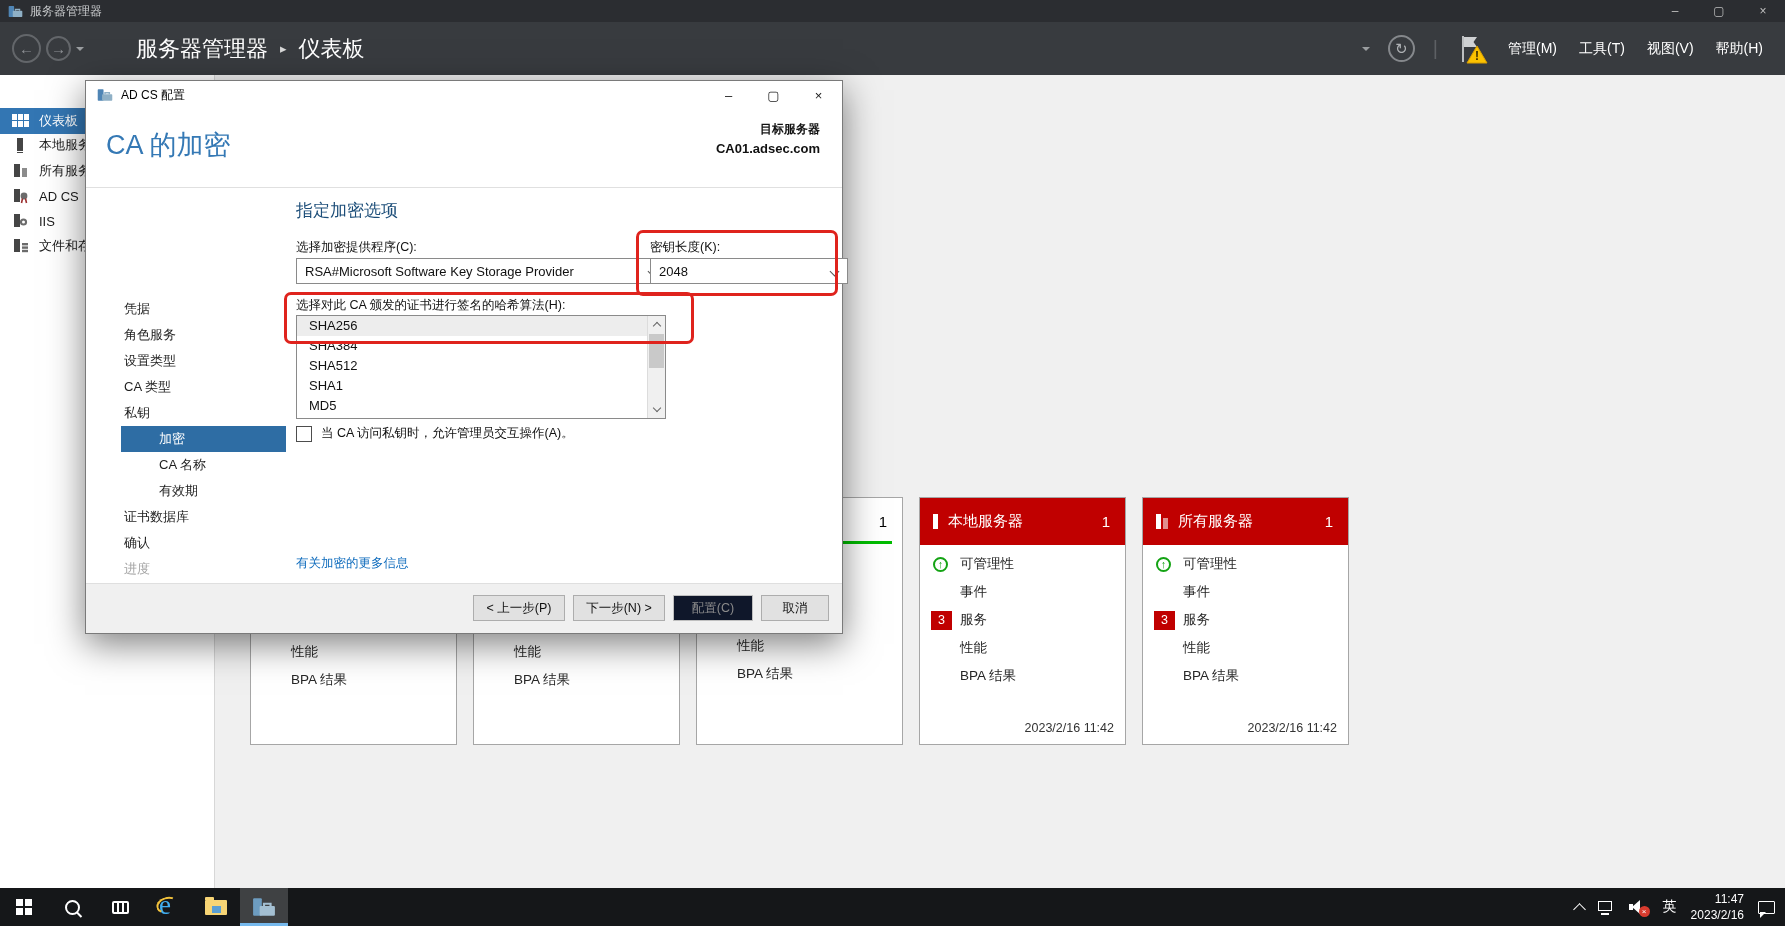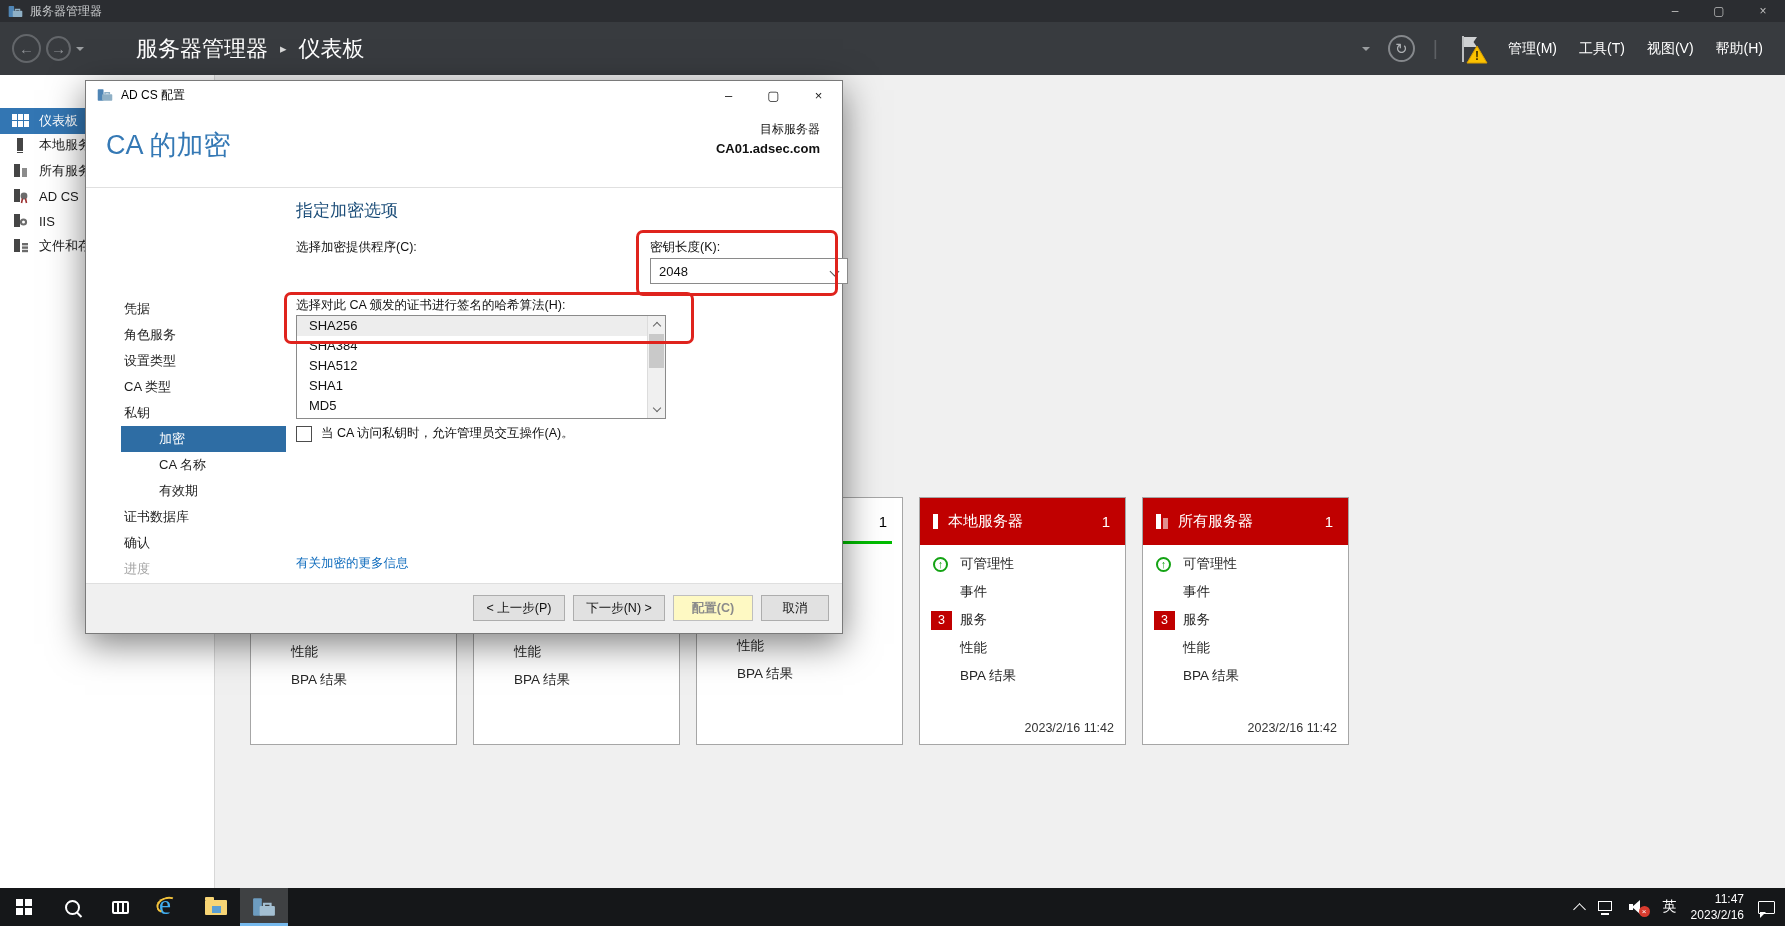--- a/index.html
+++ b/index.html
@@ -61,21 +61,21 @@
   .dialog{position:absolute;left:85px;top:80px;width:758px;height:554px;background:#fff;
     border:1px solid #7a7a7a;box-sizing:border-box;box-shadow:0 10px 34px rgba(0,0,0,.5);z-index:10;}
   .dlg-titlebar{position:absolute;left:0;top:0;right:0;height:28px;display:flex;align-items:center;
     gap:8px;padding-left:11px;font-size:12px;color:#000;}
   .dlg-controls{position:absolute;right:1px;top:0;height:28px;display:flex;}
   .dlg-controls span{width:45px;display:flex;align-items:center;justify-content:center;
     font-size:13px;color:#1a1a1a;}
   .dlg-header{position:absolute;left:0;top:28px;right:0;height:78px;border-bottom:1px solid #e0e0e0;}
   .dlg-heading{position:absolute;left:20px;top:18px;font-size:27px;color:#3579b5;}
   .dlg-target{position:absolute;right:22px;top:12px;text-align:right;color:#111;}
-  .dlg-target .t1{font-size:12px;font-weight:normal;text-align:right;}
+  .dlg-target .t1{font-size:12px;font-weight:bold;text-align:right;}
   .dlg-target .t2{font-size:13px;font-weight:bold;margin-top:3px;}
   .dlg-nav{position:absolute;left:0;top:106px;width:200px;bottom:49px;}
   .nav-item{position:absolute;height:24px;line-height:24px;font-size:13px;color:#1e1e1e;white-space:nowrap;}
   .nav-item.lv1{left:38px;}
   .nav-item.lv2{left:73px;}
   .nav-item.dis{color:#a4a4a4;}
   .nav-sel-bar{position:absolute;left:35px;right:0;height:26px;background:#2e6da4;}
   .nav-item.sel{color:#fff;}
   .dlg-content{position:absolute;left:200px;top:106px;right:0;bottom:49px;}
   .c-heading{position:absolute;left:10px;top:12px;font-size:17px;color:#1d4e79;}
@@ -96,21 +96,21 @@
   .lb-thumb{position:absolute;left:1px;top:18px;width:15px;height:34px;background:#c9c9c9;}
   .chk-row{position:absolute;left:10px;top:238px;display:flex;align-items:center;gap:9px;}
   .chk-box{width:14px;height:14px;border:1px solid #4d4d4d;background:#fff;box-sizing:content-box;}
   .chk-label{font-size:12.5px;color:#111;}
   .more-link{position:absolute;left:10px;top:368px;font-size:12.5px;color:#0f6cbd;}
   .dlg-footer{position:absolute;left:0;bottom:0;right:0;height:49px;background:#f0f0f0;
     border-top:1px solid #dfdfdf;}
   .btn{position:absolute;top:11px;height:26px;background:#e1e1e1;border:1px solid #adadad;
     font-size:12.5px;color:#111;display:flex;align-items:center;justify-content:center;
     box-sizing:border-box;font-family:inherit;}
-  .btn.dis{color:#8b8b8b;border-color:#bfbfbf;background:#fef9c3;font-weight:bold;}
+  .btn.dis{color:#8b8b8b;border-color:#bfbfbf;background:#0f172a;}
   
   .anno{position:absolute;border:3px solid #df231d;border-radius:7px;z-index:20;pointer-events:none;}
   
   .taskbar{position:absolute;left:0;bottom:0;right:0;height:38px;background:#151719;z-index:30;
     display:flex;align-items:stretch;color:#fff;}
   .tb-slot{width:48px;display:flex;align-items:center;justify-content:center;position:relative;}
   .tb-slot.active{background:#3f4143;}
   .tb-slot.active::after{content:"";position:absolute;left:0;right:0;bottom:0;height:3px;background:#76b9ed;}
   .winlogo{display:grid;grid-template-columns:7px 7px;grid-template-rows:7px 7px;gap:2px;}
   .winlogo i{background:#fff;}
@@ -434,20 +434,24 @@
       <div class="nav-item lv1" style="top:318px;">证书数据库</div>
       <div class="nav-item lv1" style="top:344px;">确认</div>
       <div class="nav-item lv1 dis" style="top:370px;">进度</div>
       <div class="nav-item lv1 dis" style="top:396px;">结果</div>
     </div>
 
     <div class="dlg-content">
       <div class="c-heading">指定加密选项</div>
 
       <div class="f-label" style="left:10px;top:52px;">选择加密提供程序(C):</div>
+      <div class="combo" style="left:10px;top:71px;width:370px;">
+        <span>RSA#Microsoft Software Key Storage Provider</span>
+        <span class="chev"></span>
+      </div>
 
       <div class="f-label" style="left:364px;top:52px;">密钥长度(K):</div>
       <div class="combo" style="left:364px;top:71px;width:198px;">
         <span>2048</span>
         <span class="chev"></span>
       </div>
 
       <div class="f-label" style="left:10px;top:110px;">选择对此 CA 颁发的证书进行签名的哈希算法(H):</div>
       <div class="listbox">
         <div class="lb-row sel">SHA256</div>

